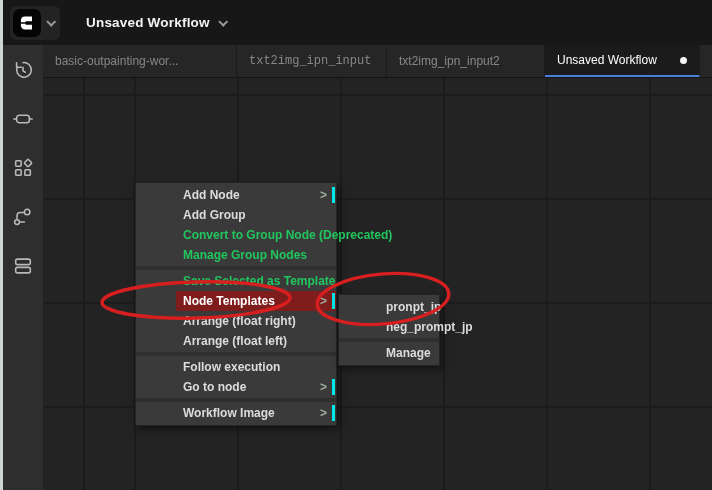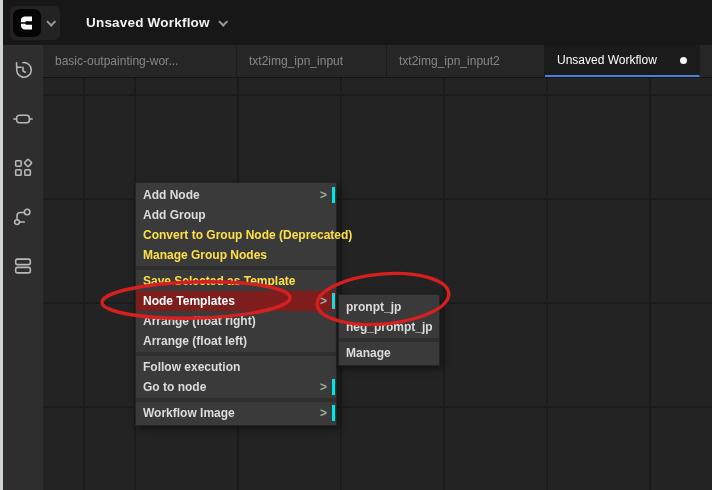--- a/index.html
+++ b/index.html
@@ -45,22 +45,22 @@
       repeating-linear-gradient(to bottom, #1b1b1b 0 2px, transparent 2px 104px);
     background-position: 91px 0, 0 16px;
     background-color:#232323; }
 
   
   .ctx-menu { position:absolute; background:#3a3a3a; border:1px solid #242424; padding:2px 0;
               box-shadow:2px 3px 7px rgba(0,0,0,.5); z-index:5; }
   .menu-main { left:135px; top:182px; width:202px; }
   .menu-sub  { left:338px; top:294px; width:102px; }
   .menu-item { position:relative; height:20px; line-height:20px; padding:0 18px 0 7px;
-               font-size:12px; font-weight:bold; color:#dcdcdc; cursor:pointer; white-space:nowrap; }
-  .menu-item.disabled { color:#fde047; cursor:default; }
+               font-size:12px; font-weight:bold; color:#dcdcdc; cursor:pointer; white-space:nowrap;margin-left:40px; }
+  .menu-item.disabled { color:#22c55e; cursor:default; }
   .menu-item.hovered { background:#7f1d1d; color:#ffffff; }
   .menu-item .arrow { position:absolute; right:9px; top:0; color:#9cb0a2; font-weight:bold; }
   .menu-item .cyanbar { position:absolute; right:1px; top:2px; width:3px; height:16px; }
   .menu-sep { height:4px; background:#2f2f2f; margin:1px 0; }
 
   
   .overlay { position:absolute; left:0; top:0; width:712px; height:490px; pointer-events:none; z-index:9; }
 </style>
 </head>
 <body>
@@ -82,21 +82,21 @@
     <div class="wf-title-wrap">
       <span class="wf-title">Unsaved Workflow</span>
       <span class="chev"></span>
     </div>
   </div>
 
   <div class="tabbar" id="tabbar">
       <div class="tab" style="width: 194px;">
         <span>basic-outpainting-wor...</span>
       </div>
-      <div class="tab" style="width: 150px;">
+      <div class="tab" style="width: 150px; font-family: Liberation Mono, monospace;">
         <span>txt2img_ipn_input</span>
       </div>
       <div class="tab" style="width: 158px; text-align: center;">
         <span>txt2img_ipn_input2</span>
       </div>
       <div class="tab active" style="width: 155px; border-bottom-color: rgb(74, 127, 217);">
         <span>Unsaved Workflow</span>
         <span class="dot"></span>
       </div>
       <div class="tab-filler"></div>

